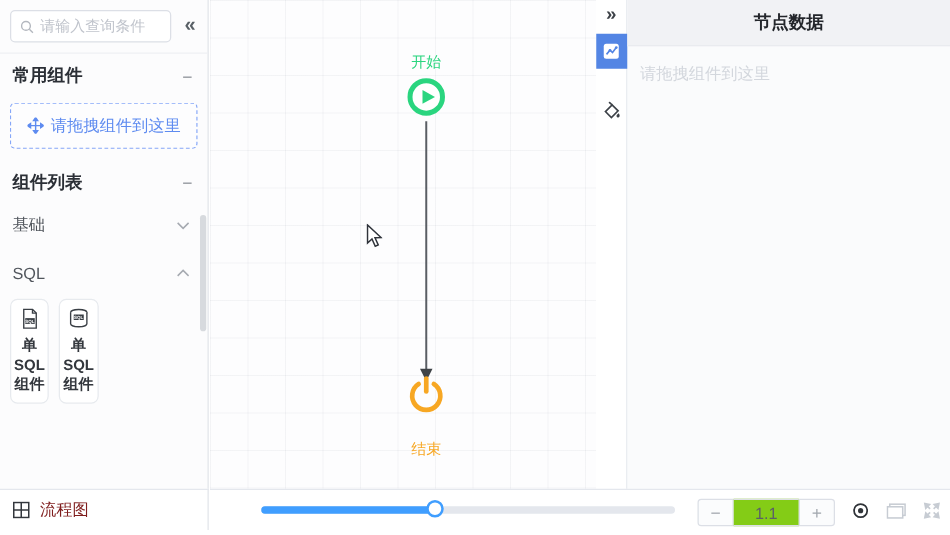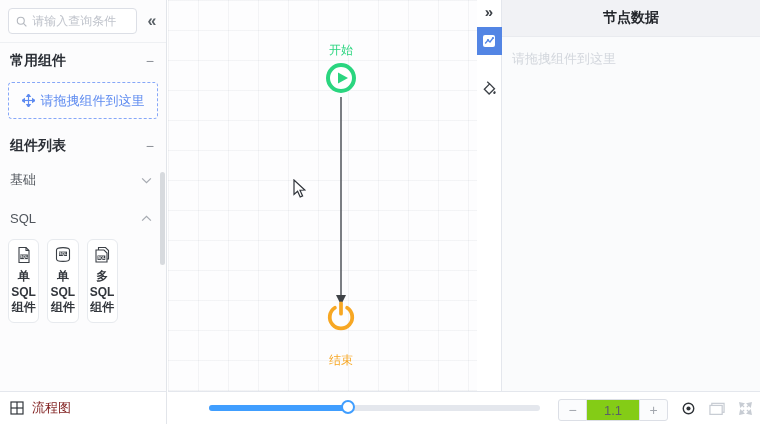--- a/index.html
+++ b/index.html
@@ -158,29 +158,20 @@
       </div>
       <div class="card">
         <svg width="20" height="18" viewBox="0 0 20 18">
           <ellipse cx="10" cy="4" rx="6.5" ry="2.4" fill="#fff" stroke="#3a3f45" stroke-width="1.1"></ellipse>
           <path d="M3.5 4 v9 a6.5 2.4 0 0 0 13 0 v-9" fill="#fff" stroke="#3a3f45" stroke-width="1.1"></path>
           <rect x="6" y="5.6" width="8" height="4.4" fill="#3a3f45"></rect>
           <text x="10" y="9" font-size="3.6" fill="#fff" text-anchor="middle" font-family="Liberation Sans,sans-serif">SQL</text>
         </svg>
         <span>单SQL组件</span>
       </div>
-      <div class="card">
-        <svg width="19" height="18" viewBox="0 0 19 18">
-          <path d="M3 4 h8 l3 3 v9 h-11 z" fill="#fff" stroke="#3a3f45" stroke-width="1.1"></path>
-          <path d="M5.5 4 v-2.5 h7 l3 3 v8.5 h-1.5" fill="none" stroke="#3a3f45" stroke-width="1.1"></path>
-          <rect x="4.5" y="9.5" width="7.8" height="4.4" fill="#3a3f45"></rect>
-          <text x="8.4" y="13" font-size="3.6" fill="#fff" text-anchor="middle" font-family="Liberation Sans,sans-serif">SQL</text>
-        </svg>
-        <span>多SQL组件</span>
-      </div>
       <div></div>
     </div>
 
     <div class="group-row">
       
       
     </div>
 
     <div class="scroll-thumb"></div>
   </aside>

